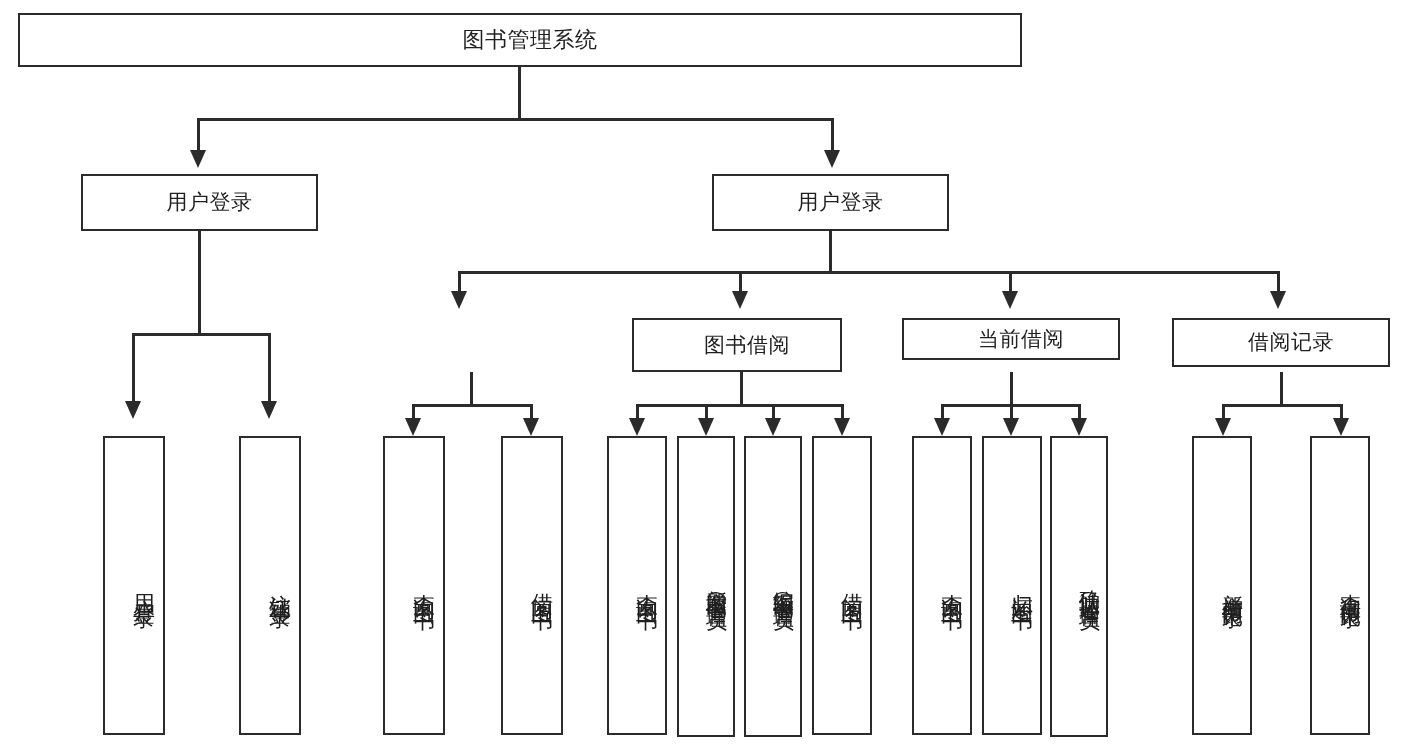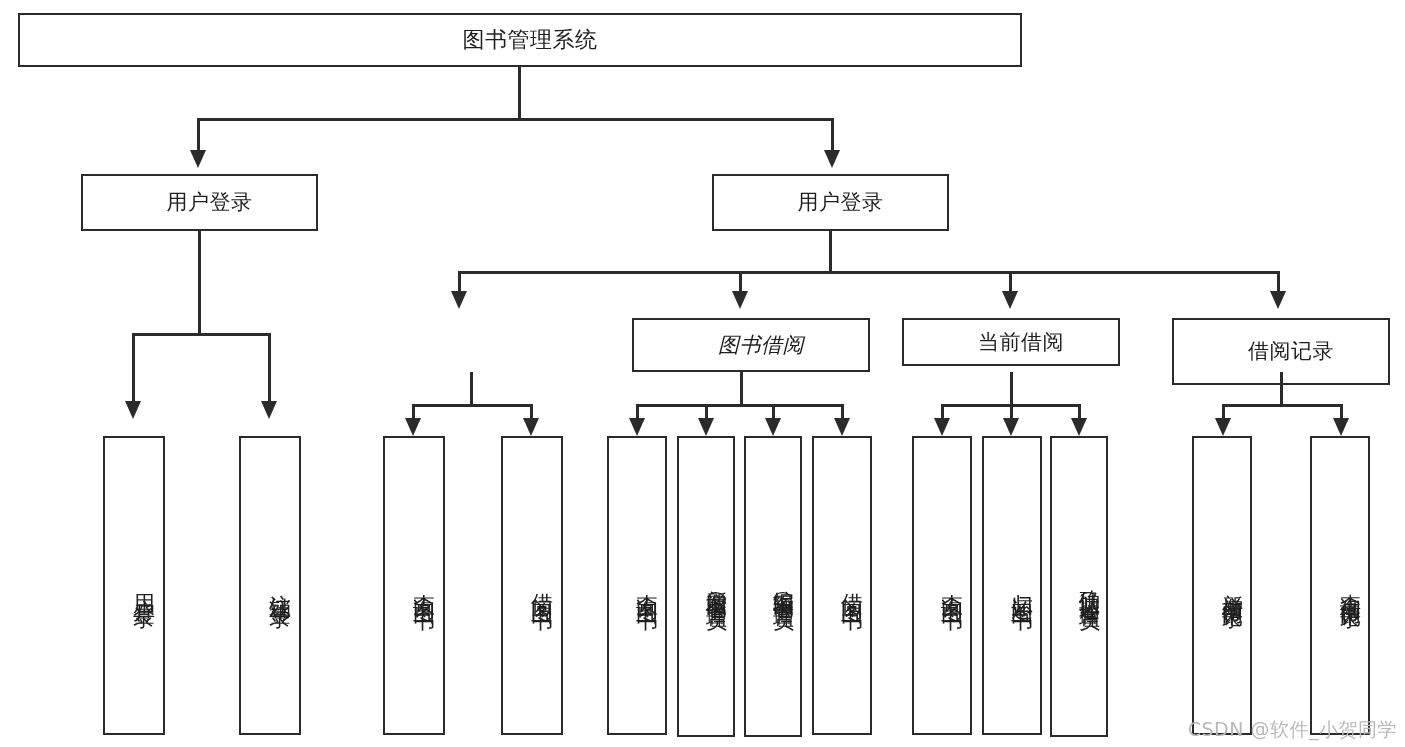--- a/index.html
+++ b/index.html
@@ -130,27 +130,27 @@
 
   <div class="vline" style="left:739px; top:271px; width:3px; height:22px;"></div>
   <div class="arrow" style="left:732px; top:291px;"></div>
 
   <div class="vline" style="left:1009px; top:271px; width:3px; height:22px;"></div>
   <div class="arrow" style="left:1002px; top:291px;"></div>
 
   <div class="vline" style="left:1277px; top:271px; width:3px; height:22px;"></div>
   <div class="arrow" style="left:1270px; top:291px;"></div>
 
-  <div class="node level2" style="left:632px; top:318px; width:238px; height:54px;font-style:italic;">
+  <div class="node level2" style="left:632px; top:318px; width:210px; height:54px;">
     <span class="label">图书借阅</span>
   </div>
-  <div class="node level2" style="left:902px; top:318px; width:218px; height:48px;">
+  <div class="node level2" style="left:902px; top:318px; width:218px; height:42px;">
     <span class="label">当前借阅</span>
   </div>
-  <div class="node level2" style="left:1172px; top:318px; width:218px; height:67px;">
+  <div class="node level2" style="left:1172px; top:318px; width:218px; height:49px;">
     <span class="label">借阅记录</span>
   </div>
 
   <div class="vline" style="left:470px; top:372px; width:3px; height:35px;"></div>
   <div class="hline" style="left:412px; top:404px; width:121px; height:3px;"></div>
   <div class="vline" style="left:412px; top:404px; width:3px; height:16px;"></div>
   <div class="arrow" style="left:405px; top:418px;"></div>
   <div class="vline" style="left:530px; top:404px; width:3px; height:16px;"></div>
   <div class="arrow" style="left:523px; top:418px;"></div>
 
@@ -218,15 +218,14 @@
     <span class="label">确认归还（管理员）</span>
   </div>
 
   <div class="node leaf long" style="left:1192px; top:436px; width:60px; height:299px;">
     <span class="label">新增借阅记录</span>
   </div>
   <div class="node leaf long" style="left:1310px; top:436px; width:60px; height:299px;">
     <span class="label">查询借阅记录</span>
   </div>
 
-  <div id="watermark">CSDN @软件_小贺同学</div>
 
 </div>
 
 </body></html>

